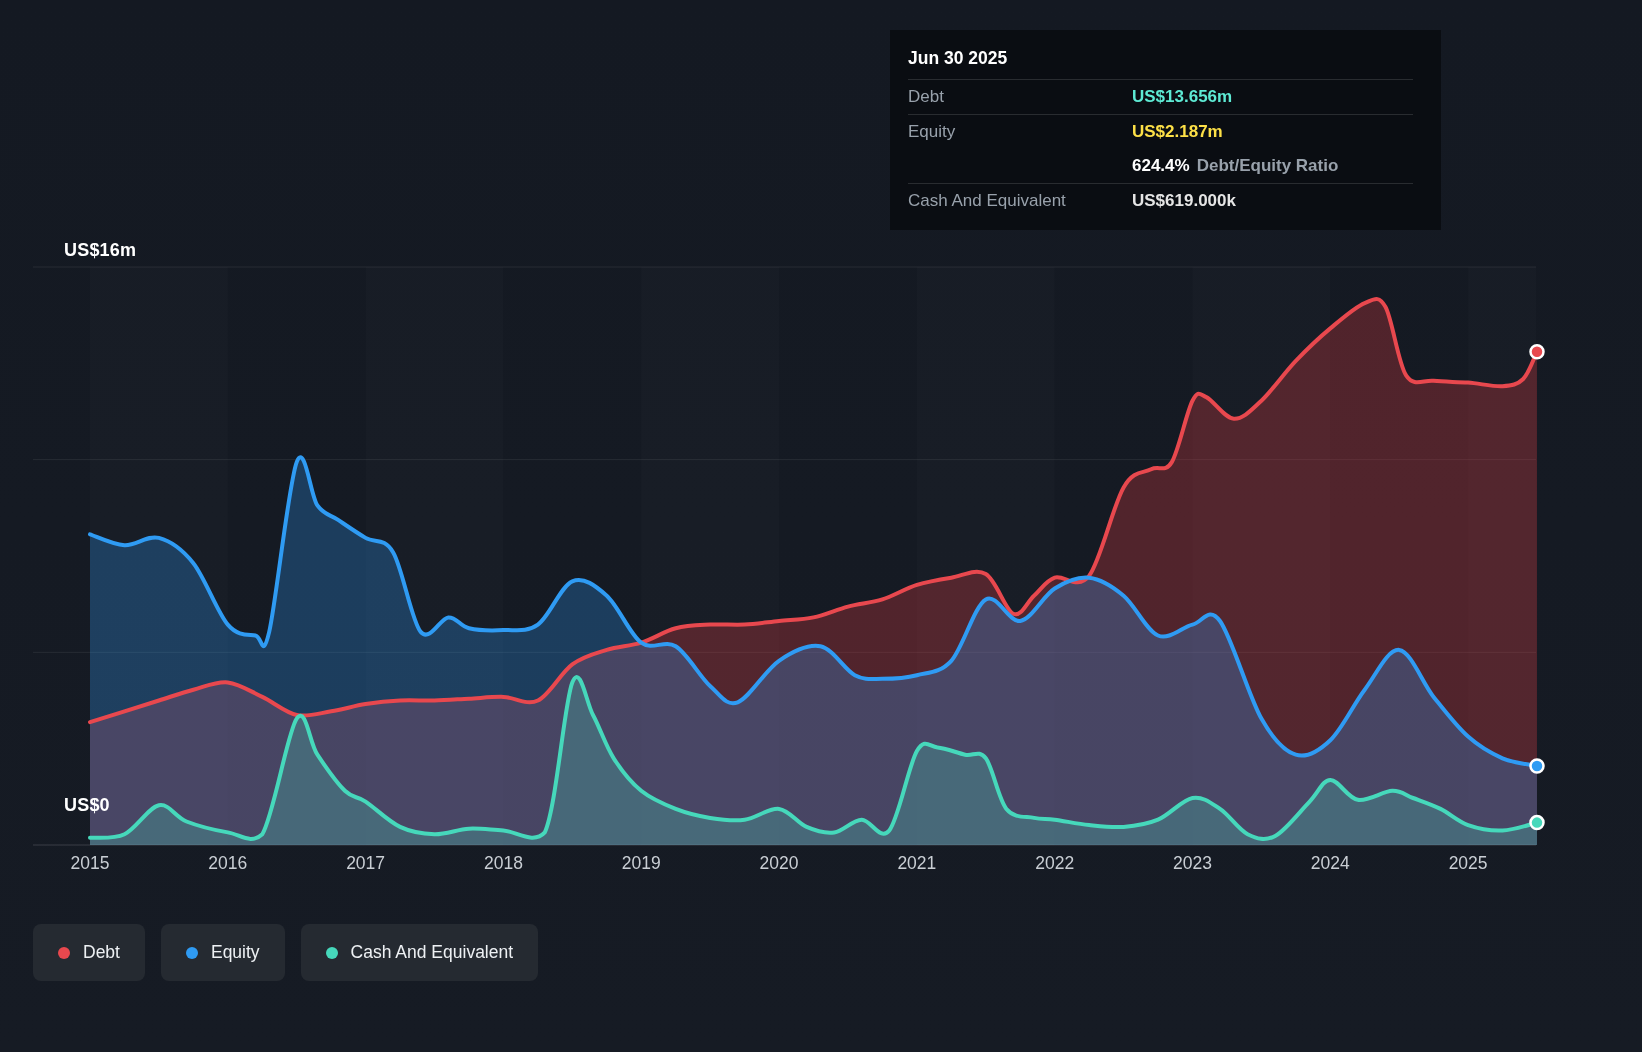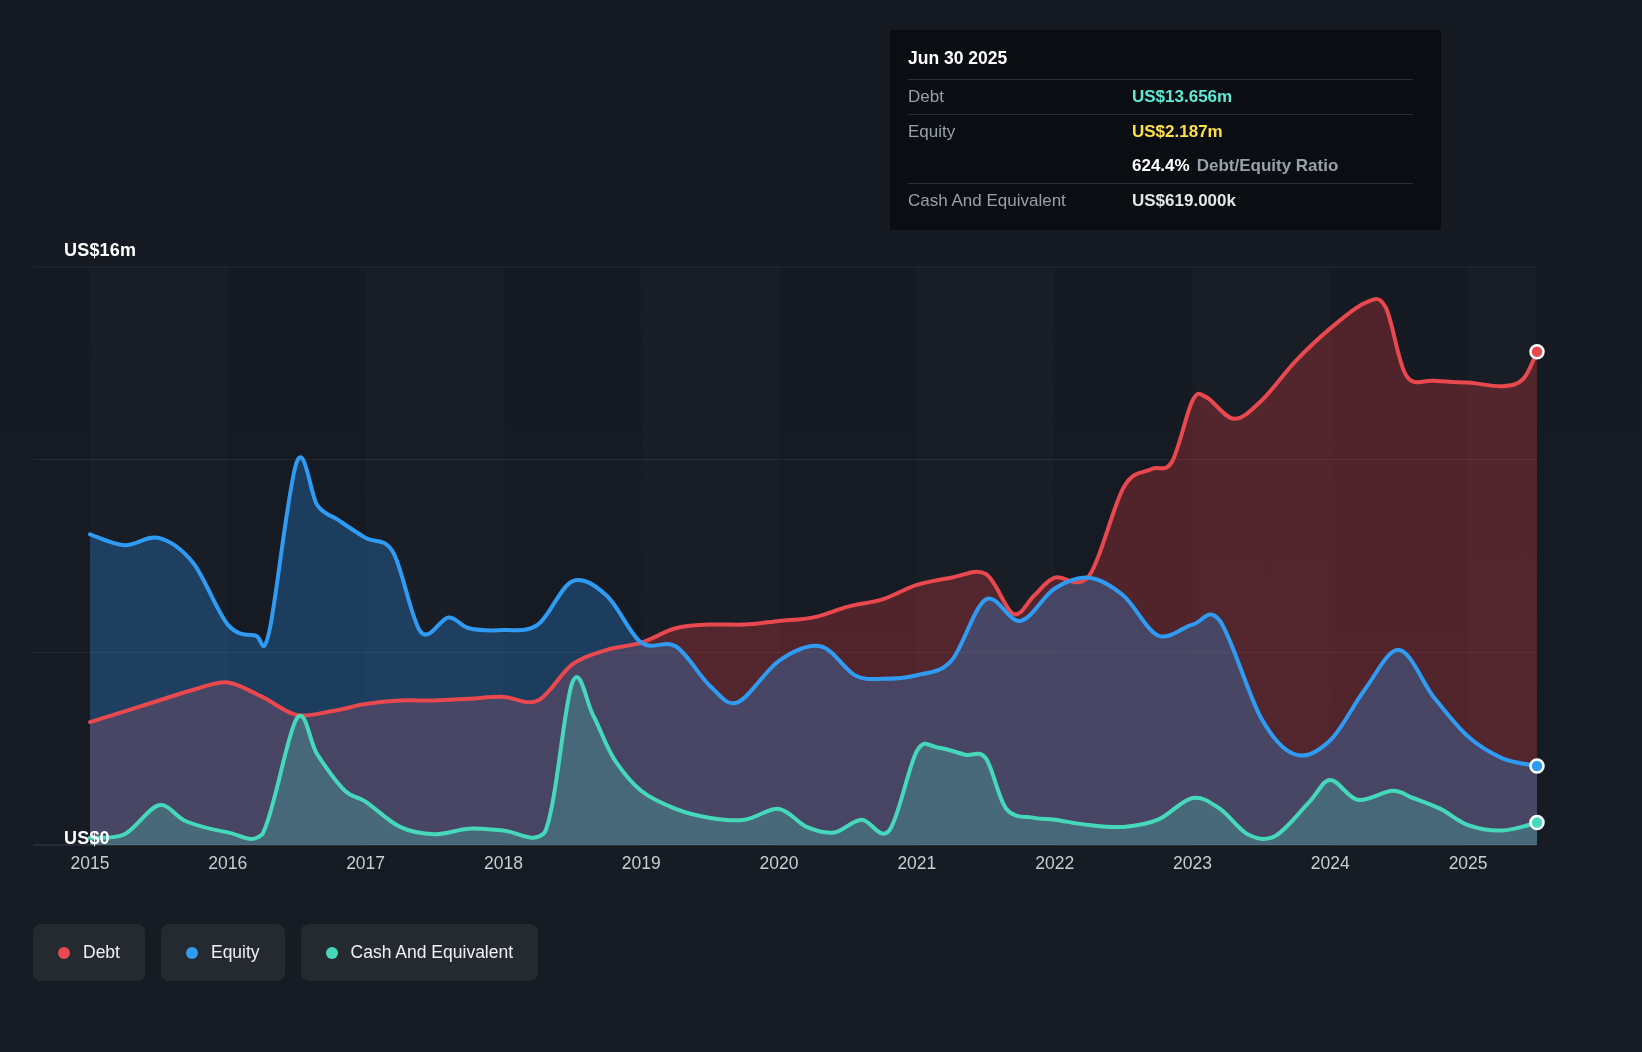--- a/index.html
+++ b/index.html
@@ -73,21 +73,21 @@
       <text x="641.2380952380952" y="869" fill="#C9CED4" font-size="17.5" text-anchor="middle" font-family="Liberation Sans, sans-serif">2019</text>
       <text x="779.047619047619" y="869" fill="#C9CED4" font-size="17.5" text-anchor="middle" font-family="Liberation Sans, sans-serif">2020</text>
       <text x="916.8571428571428" y="869" fill="#C9CED4" font-size="17.5" text-anchor="middle" font-family="Liberation Sans, sans-serif">2021</text>
       <text x="1054.6666666666665" y="869" fill="#C9CED4" font-size="17.5" text-anchor="middle" font-family="Liberation Sans, sans-serif">2022</text>
       <text x="1192.4761904761904" y="869" fill="#C9CED4" font-size="17.5" text-anchor="middle" font-family="Liberation Sans, sans-serif">2023</text>
       <text x="1330.2857142857142" y="869" fill="#C9CED4" font-size="17.5" text-anchor="middle" font-family="Liberation Sans, sans-serif">2024</text>
       <text x="1468.095238095238" y="869" fill="#C9CED4" font-size="17.5" text-anchor="middle" font-family="Liberation Sans, sans-serif">2025</text>
     </svg>
 
   <div class="y-label" style="top:240px">US$16m</div>
-  <div class="y-label" style="top:828px">US$0</div>
+  <div class="y-label" style="top:795px">US$0</div>
 
   <div class="tooltip">
     <div class="tt-title">Jun 30 2025</div>
 
     <div class="tt-row">
       <span class="tt-label">Debt</span>
       <span class="tt-value" style="color: #5eead4;">US$13.656m</span>
     </div>
 
     <div class="tt-row">

